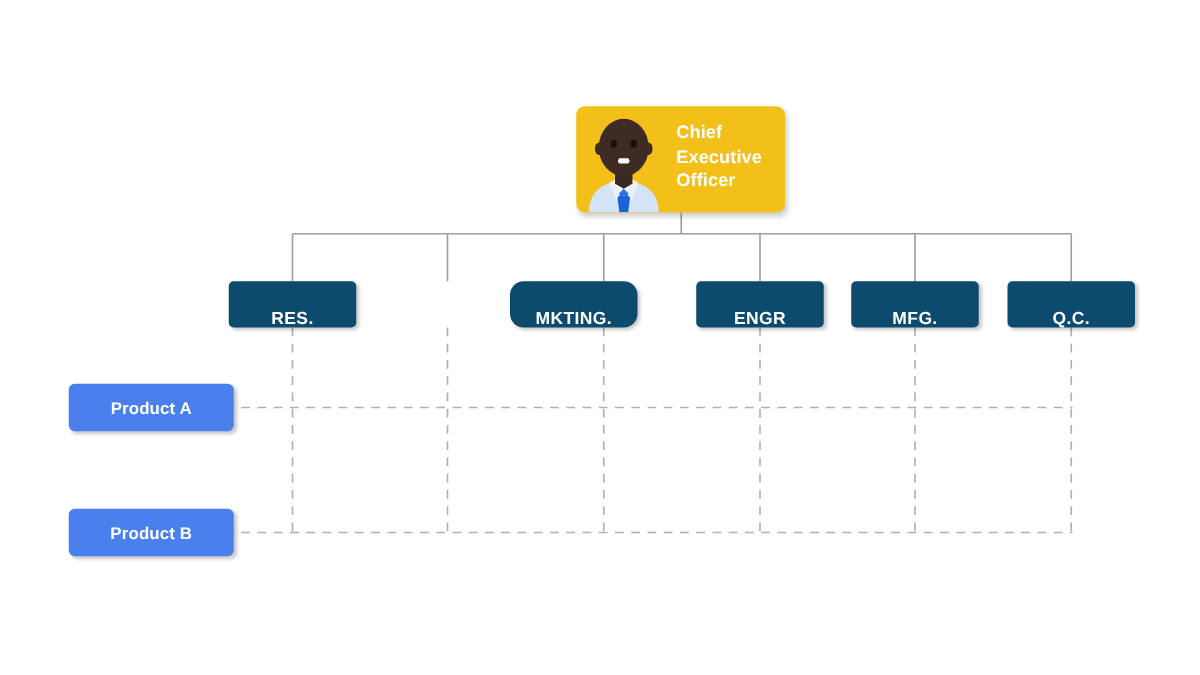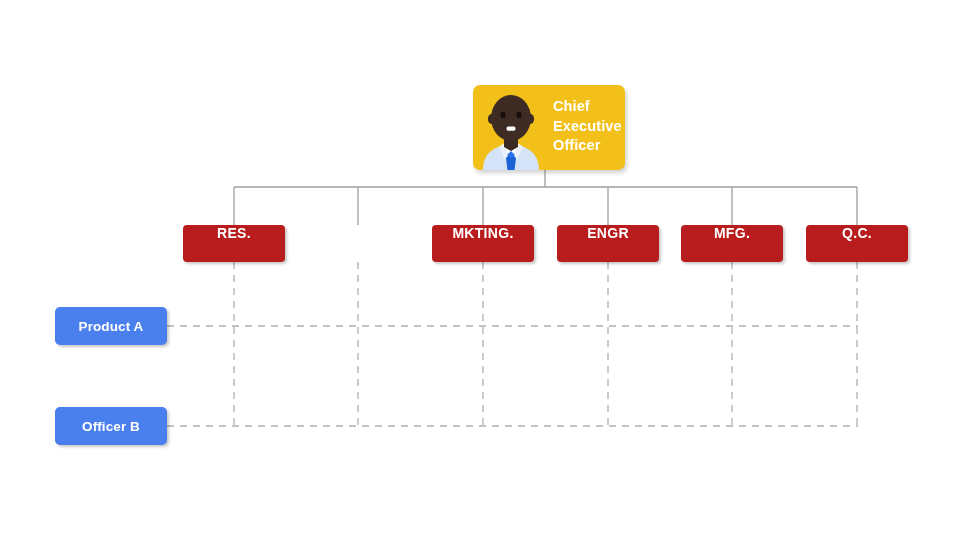--- a/index.html
+++ b/index.html
@@ -24,30 +24,29 @@
     width: 960px;
     height: 540px;
     pointer-events: none;
   }
 
   
   .ceo-node {
     position: absolute;
     left: 461px;
     top: 85px;
-    width: 152px;
+    width: 167px;
     height: 85px;
     background: #F2C019;
     border-radius: 7px;
     box-shadow: 2px 3px 4px rgba(0,0,0,0.18);
     display: flex;
     flex-direction: row;
     align-items: flex-end;
     overflow: hidden;
-    margin-left: 12px;
   }
   .ceo-avatar {
     position: relative;
     width: 76px;
     height: 85px;
     flex: 0 0 76px;
   }
   .ceo-avatar svg { display: block; }
   .ceo-title {
     flex: 1 1 auto;
@@ -59,39 +58,39 @@
     line-height: 19.5px;
     letter-spacing: 0.1px;
     white-space: pre-line;
   }
 
   
   .dept-node {
     position: absolute;
     width: 102px;
     height: 37px;
-    background: #b91c1c;
+    background: #0c4a6e;
     border-radius: 4px;
     box-shadow: 2px 2px 3px rgba(0,0,0,0.22);
     display: flex;
-    align-items: flex-start;
+    align-items: flex-end;
     justify-content: center;
   }
   .dept-label {
     color: #ffffff;
     font-size: 14px;
     font-weight: bold;
     letter-spacing: 0.3px;
     white-space: nowrap;
   }
 
   .product-node {
     position: absolute;
     left: 55px;
-    width: 112px;
+    width: 132px;
     height: 38px;
     background: #4A7FEE;
     border-radius: 5px;
     box-shadow: 2px 2px 3px rgba(0,0,0,0.22);
     display: flex;
     align-items: center;
     justify-content: center;
   }
   .product-label {
     color: #ffffff;
@@ -157,31 +156,31 @@
       </svg>
     </div>
     <div class="ceo-title">Chief
 Executive
 Officer</div>
   </div>
 
 <div class="dept-node" style="left: 183px; top: 225px;">
       <span class="dept-label">RES.</span>
     </div>
-    <div class="dept-node" style="left: 432px; top: 225px;">
+    <div class="dept-node" style="left: 408px; top: 225px; border-radius: 11px;">
       <span class="dept-label">MKTING.</span>
     </div>
     <div class="dept-node" style="left: 557px; top: 225px;">
       <span class="dept-label">ENGR</span>
     </div>
     <div class="dept-node" style="left: 681px; top: 225px;">
       <span class="dept-label">MFG.</span>
     </div>
     <div class="dept-node" style="left: 806px; top: 225px;">
       <span class="dept-label">Q.C.</span>
     </div>
     <div class="product-node" style="top: 307px;">
       <span class="product-label">Product A</span>
     </div>
     <div class="product-node" style="top: 407px;">
-      <span class="product-label">Officer B</span>
+      <span class="product-label">Product B</span>
     </div>
   </div>
 
 </body></html>

